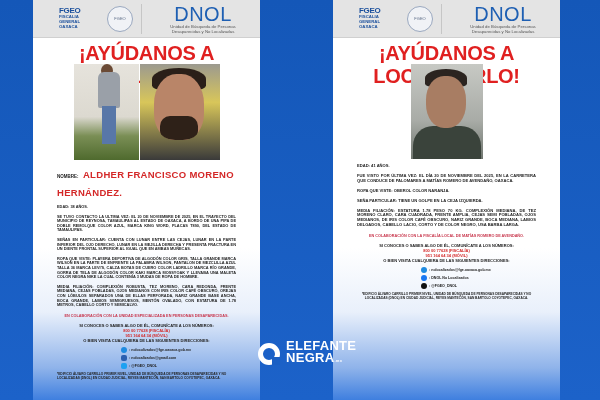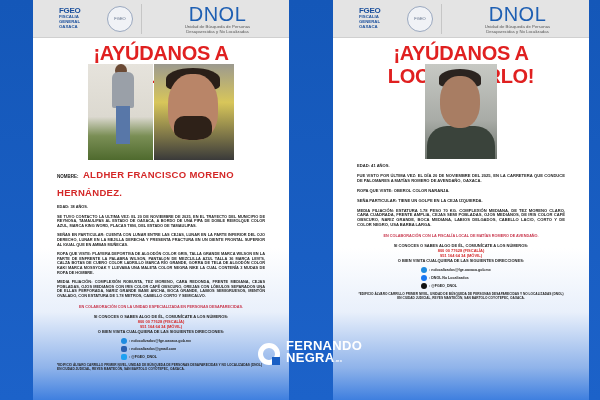--- a/index.html
+++ b/index.html
@@ -7,21 +7,21 @@
   body {
     font-family: "Liberation Sans", sans-serif;
     background: #1a5fc4;
     position: relative;
   }
   .bg-left { position: absolute; left: 0; top: 0; width: 300px; height: 400px; background: linear-gradient(180deg, #1457b8 0%, #1c62c9 100%); }
   .bg-right { position: absolute; left: 300px; top: 0; width: 300px; height: 400px; background: linear-gradient(180deg, #1457b8 0%, #1c62c9 100%); }
   .poster {
     position: absolute;
     top: 0;
-    width: 256px;
+    width: 227px;
     height: 400px;
     background: linear-gradient(180deg, #ffffff 0%, #ffffff 62%, #e9f0fb 78%, #8fb3ea 92%, #3f7fdf 100%);
     overflow: hidden;
   }
   .poster.left { left: 33px; }
   .poster.right { left: 333px; }
   .header {
     height: 38px;
     background: #e4e4e4;
     display: flex;
@@ -216,16 +216,16 @@
         <span class="ic x"></span>
         <span>: @FGEO_DNOL</span>
       </div>
   </div>
   <div class="foot">*EDIFICIO ÁLVARO CARRILLO PRIMER NIVEL, UNIDAD DE BÚSQUEDA DE PERSONAS DESAPARECIDAS Y NO LOCALIZADAS (DNOL) EN CIUDAD JUDICIAL, REYES MANTECÓN, SAN BARTOLO COYOTEPEC, OAXACA.</div>
 </div>
 
 <div class="watermark">
   <div class="wm-logo"></div>
   <div class="wm-text">
-    <div>FERNANDO</div>
+    <div>ELEFANTE</div>
     <div><span>NEGRA</span><small>.mx</small></div>
   </div>
 </div>
 
 </body></html>

